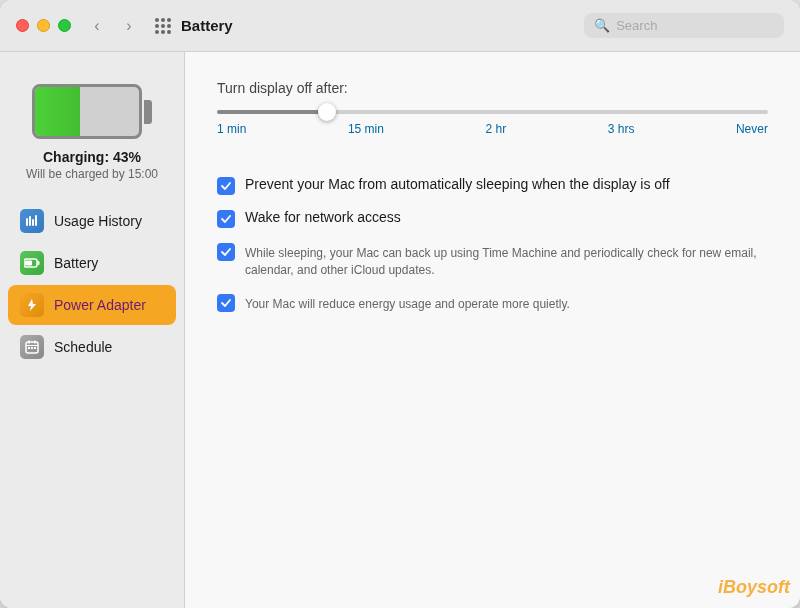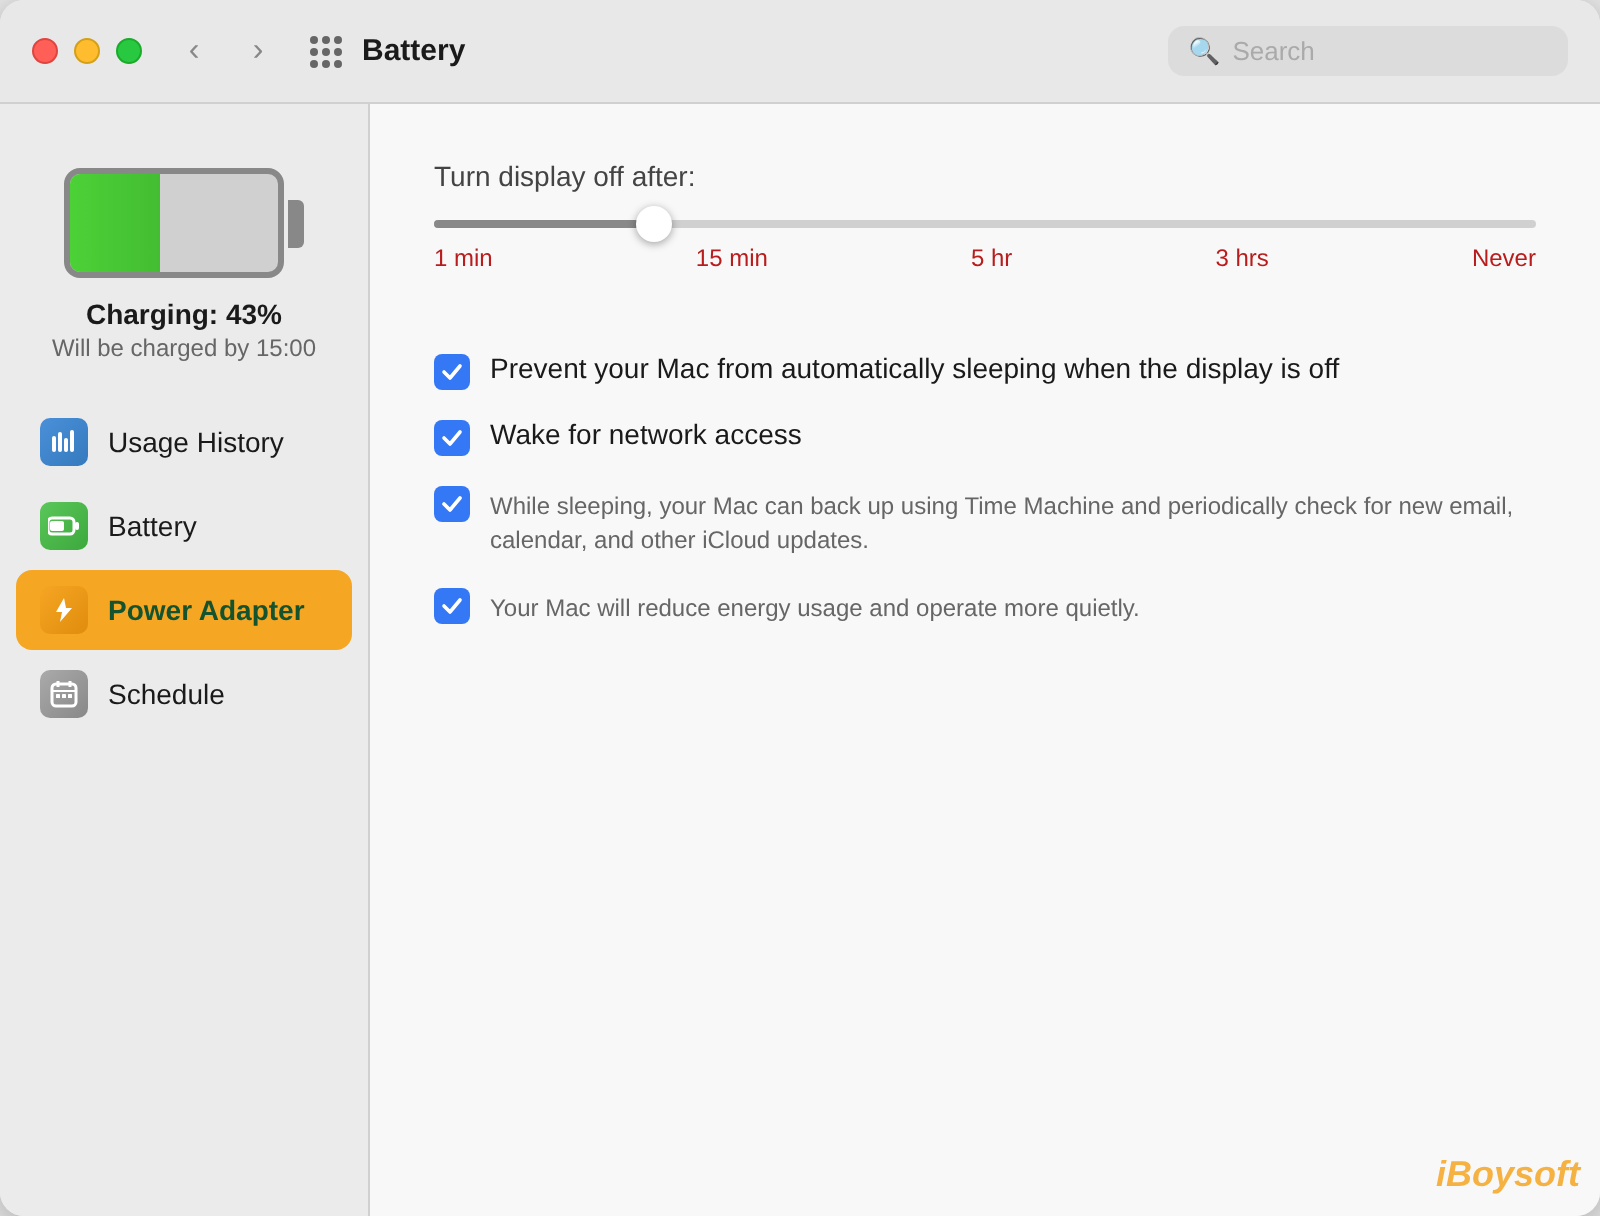--- a/index.html
+++ b/index.html
@@ -180,22 +180,22 @@
       border-radius: 8px;
       cursor: pointer;
       margin-bottom: 2px;
     }
 
     .sidebar-item.active {
       background: #f5a623;
     }
 
     .sidebar-item.active .sidebar-item-label {
-      color: #14532d;
-      font-weight: 700;
+      color: #701a75;
+      font-weight: 400;
     }
 
     .sidebar-item-icon {
       width: 24px;
       height: 24px;
       border-radius: 5px;
       display: flex;
       align-items: center;
       justify-content: center;
       font-size: 14px;
@@ -262,21 +262,21 @@
     }
 
     .slider-ticks {
       display: flex;
       justify-content: space-between;
       padding: 0 0;
     }
 
     .slider-tick {
       font-size: 12px;
-      color: #b91c1c;
+      color: #0369a1;
     }
 
     
     .option-row {
       display: flex;
       align-items: flex-start;
       gap: 10px;
       margin-bottom: 14px;
     }
 
@@ -455,21 +455,21 @@
 
         <div class="slider-container">
           <div class="section-title">Turn display off after:</div>
           <div class="slider-track">
             <div class="slider-fill"></div>
             <div class="slider-thumb"></div>
           </div>
           <div class="slider-ticks">
             <span class="slider-tick">1 min</span>
             <span class="slider-tick">15 min</span>
-            <span class="slider-tick">5 hr</span>
+            <span class="slider-tick">2 hr</span>
             <span class="slider-tick">3 hrs</span>
             <span class="slider-tick">Never</span>
           </div>
         </div>
 
         <div class="option-row">
           <div class="checkbox">
             <svg viewBox="0 0 12 12" fill="none">
               <polyline points="2,6 5,9 10,3" stroke="white" stroke-width="1.8" stroke-linecap="round" stroke-linejoin="round"></polyline>
             </svg>

